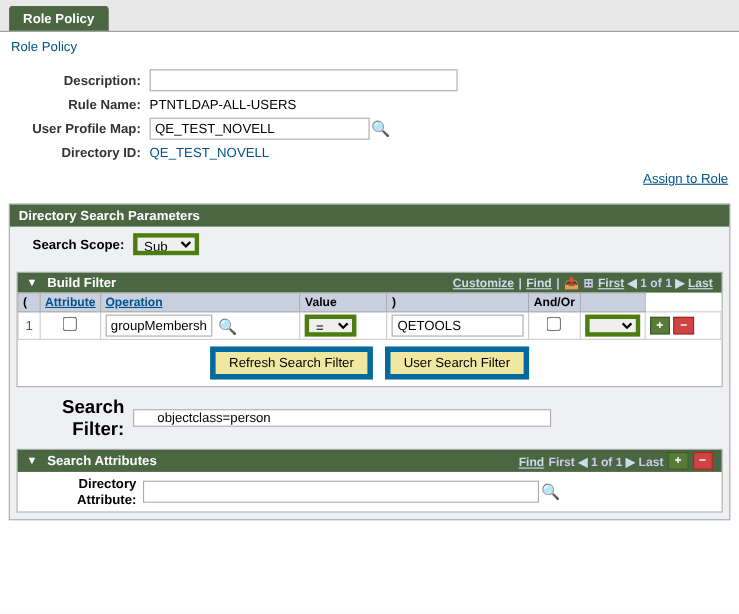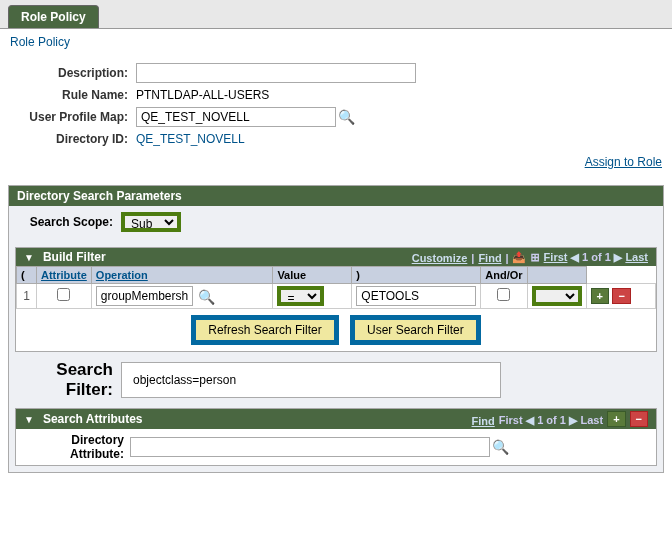--- a/index.html
+++ b/index.html
@@ -41,21 +41,21 @@
     .grid-table th { background: #c8d0e0; border: 1px solid #aaa; padding: 2px 4px; text-align: left; font-weight: bold; font-size: 11px; }
     .grid-table th a { color: #00538a; text-decoration: underline; }
     .grid-table td { border: 1px solid #ccc; padding: 2px 4px; background: #fff; }
 
     .btn { padding: 3px 12px; font-size: 12px; border: 5px solid #0369a1; background: #f0e8a0; cursor: pointer; margin: 0 4px; }
 
     .btn-row { text-align: center; padding: 6px 0; }
 
     .search-filter-row { display: flex; align-items: center; padding: 4px 12px; }
     .search-filter-label { font-weight: bold; width: 100px; text-align: right; padding-right: 8px; font-size: 17px; }
-    .search-filter-input { border: 1px solid #aaa; padding: 2px 11px; font-size: 12px; height: 36px; width: 380px; background: #fff; }
+    .search-filter-input { border: 1px solid #aaa; padding: 2px 21px; font-size: 12px; height: 16px; width: 380px; background: #fff; }
 
     .select-sm { font-size: 12px; height: 20px; padding: 0 2px; border: 4px solid #4d7c0f; }
     .input-sm { font-size: 12px; height: 20px; border: 1px solid #aaa; padding: 2px 4px; }
 
     .paren-col { width: 20px; text-align: center; }
     .num-col { width: 20px; text-align: center; color: #555; }
     .chk-col { width: 20px; text-align: center; }
 
     .icon-btn { background: #5a7a3a; color: #fff; border: 1px solid #3a5a2a; padding: 1px 5px; cursor: pointer; font-size: 11px; font-weight: bold; }
     .icon-btn-red { background: #cc4444; color: #fff; border: 1px solid #aa2222; padding: 1px 5px; cursor: pointer; font-size: 11px; font-weight: bold; }

